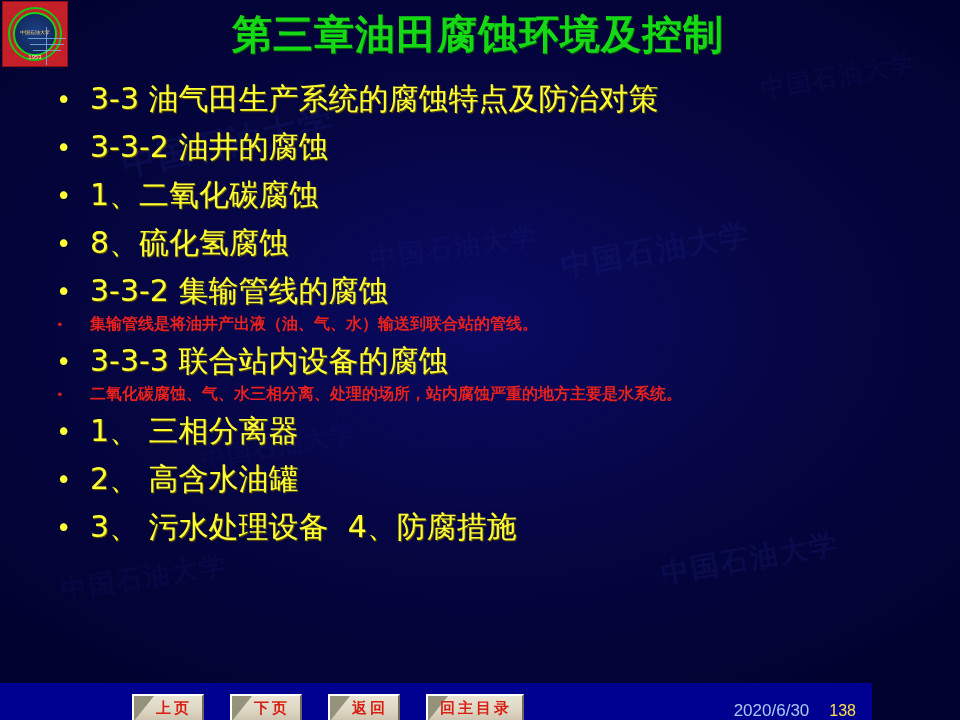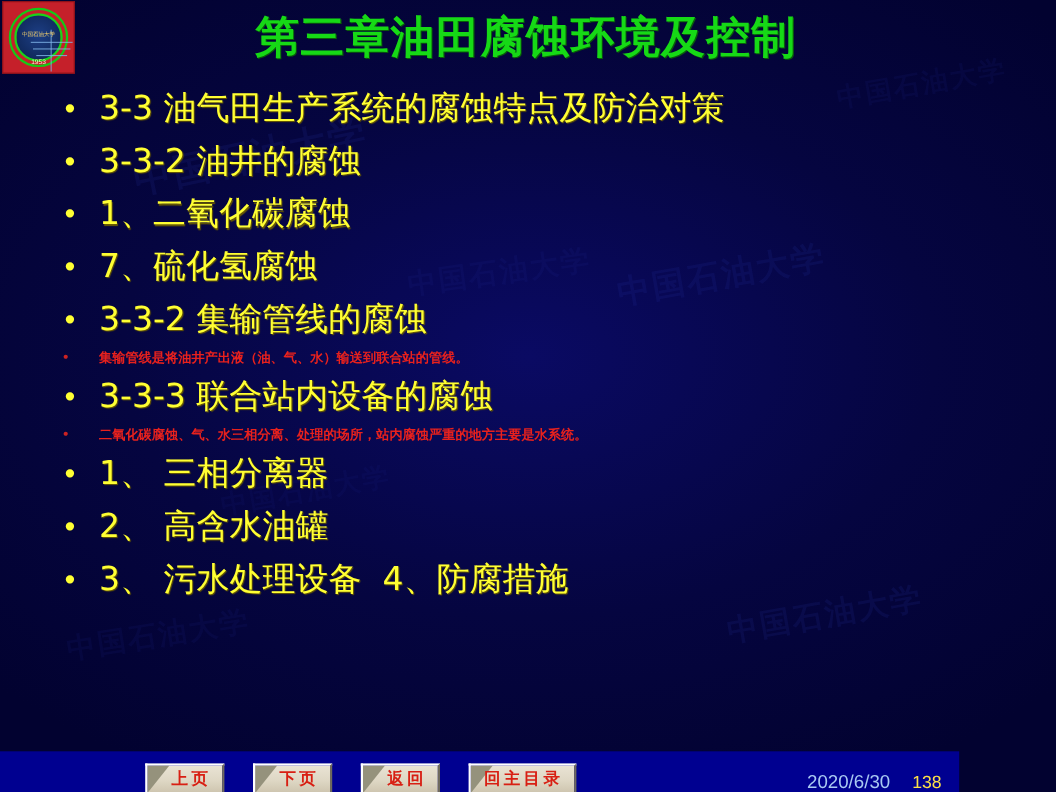--- a/index.html
+++ b/index.html
@@ -172,23 +172,23 @@
     margin-bottom: 2px;
   }
   .lv2 .bullet {
     color: #cc2222;
     font-size: 13px;
     width: 34px;
     font-family: "DejaVu Sans", sans-serif;
   }
   .lv2 .txt {
     color: #e8211d;
-    font-size: 12px;
+    font-size: 16px;
     font-weight: bold;
-    font-family: Liberation Serif, serif;
+    font-family: Liberation Mono, monospace;
     line-height: 22px;
     max-width: 720px;
   }
 
   
   #footer {
     position: absolute;
     left: 0;
     top: 683px;
     width: 872px;
@@ -296,21 +296,21 @@
       <div class="row lv1">
         <span class="bullet">•</span>
         <span class="txt">3-3-2 油井的腐蚀</span>
       </div>
       <div class="row lv1">
         <span class="bullet">•</span>
         <span class="txt">1、二氧化碳腐蚀</span>
       </div>
       <div class="row lv1">
         <span class="bullet">•</span>
-        <span class="txt">7、硫化氢腐蚀</span>
+        <span class="txt">8、硫化氢腐蚀</span>
       </div>
       <div class="row lv1">
         <span class="bullet">•</span>
         <span class="txt">3-3-2 集输管线的腐蚀</span>
       </div>
       <div class="row lv2">
         <span class="bullet">•</span>
         <span class="txt">集输管线是将油井产出液（油、气、水）输送到联合站的管线。</span>
       </div>
       <div class="row lv1">

